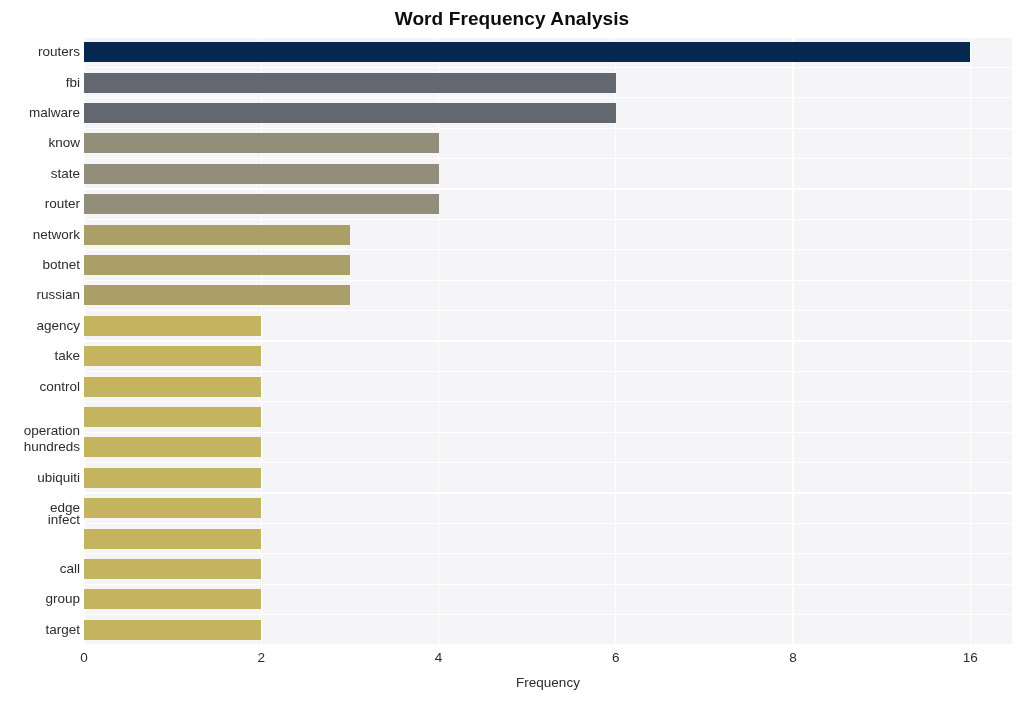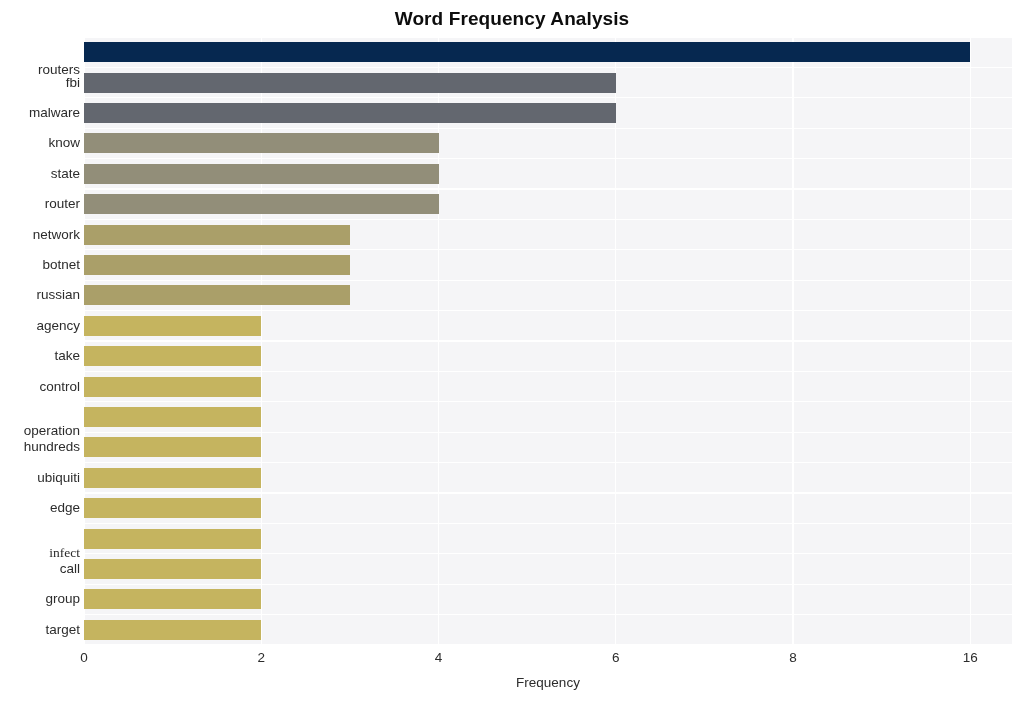--- a/index.html
+++ b/index.html
@@ -179,37 +179,37 @@
         <div class="bar" title="ubiquiti: 2" style="top: 430.8px; width: 177.268px; background: rgb(197, 180, 95);"></div>
         <div class="bar" title="edge: 2" style="top: 461.2px; width: 177.268px; background: rgb(197, 180, 95);"></div>
         <div class="bar" title="infect: 2" style="top: 491.6px; width: 177.268px; background: rgb(197, 180, 95);"></div>
         <div class="bar" title="call: 2" style="top: 522px; width: 177.268px; background: rgb(197, 180, 95);"></div>
         <div class="bar" title="group: 2" style="top: 552.4px; width: 177.268px; background: rgb(197, 180, 95);"></div>
         <div class="bar" title="target: 2" style="top: 582.8px; width: 177.268px; background: rgb(197, 180, 95);"></div>
       </div>
   </div>
 
   <div class="ylabels-layer" id="ylabels-layer">
-      <div class="ylabel" style="top: 7.2px; margin-top: 18px;">routers</div>
+      <div class="ylabel" style="top: 7.2px;">routers</div>
       <div class="ylabel" style="top: 37.6px;">fbi</div>
       <div class="ylabel" style="top: 68px;">malware</div>
       <div class="ylabel" style="top: 98.4px;">know</div>
       <div class="ylabel" style="top: 128.8px;">state</div>
       <div class="ylabel" style="top: 159.2px;">router</div>
       <div class="ylabel" style="top: 189.6px;">network</div>
       <div class="ylabel" style="top: 220px; padding-left: 41px;">botnet</div>
       <div class="ylabel" style="top: 250.4px; margin-left: 27px;">russian</div>
       <div class="ylabel" style="top: 280.8px;">agency</div>
       <div class="ylabel" style="top: 311.2px;">take</div>
       <div class="ylabel" style="top: 341.6px; padding-left: 24px;">control</div>
       <div class="ylabel" style="top: 372px; margin-top: 14px;">operation</div>
       <div class="ylabel" style="top: 402.4px;">hundreds</div>
       <div class="ylabel" style="top: 432.8px;">ubiquiti</div>
       <div class="ylabel" style="top: 463.2px;">edge</div>
-      <div class="ylabel" style="top: 508px; font-family: Liberation Serif, serif;">infect</div>
+      <div class="ylabel" style="top: 475px;">infect</div>
       <div class="ylabel" style="top: 524px;">call</div>
       <div class="ylabel" style="top: 554.4px;">group</div>
       <div class="ylabel" style="top: 584.8px;">target</div>
     </div>
 
   <div class="xlabels-layer" id="xlabels-layer">
       <div class="xlabel" style="left: 84px;">0</div>
       <div class="xlabel" style="left: 261.268px;">2</div>
       <div class="xlabel" style="left: 438.537px;">4</div>
       <div class="xlabel" style="left: 615.805px;">6</div>

